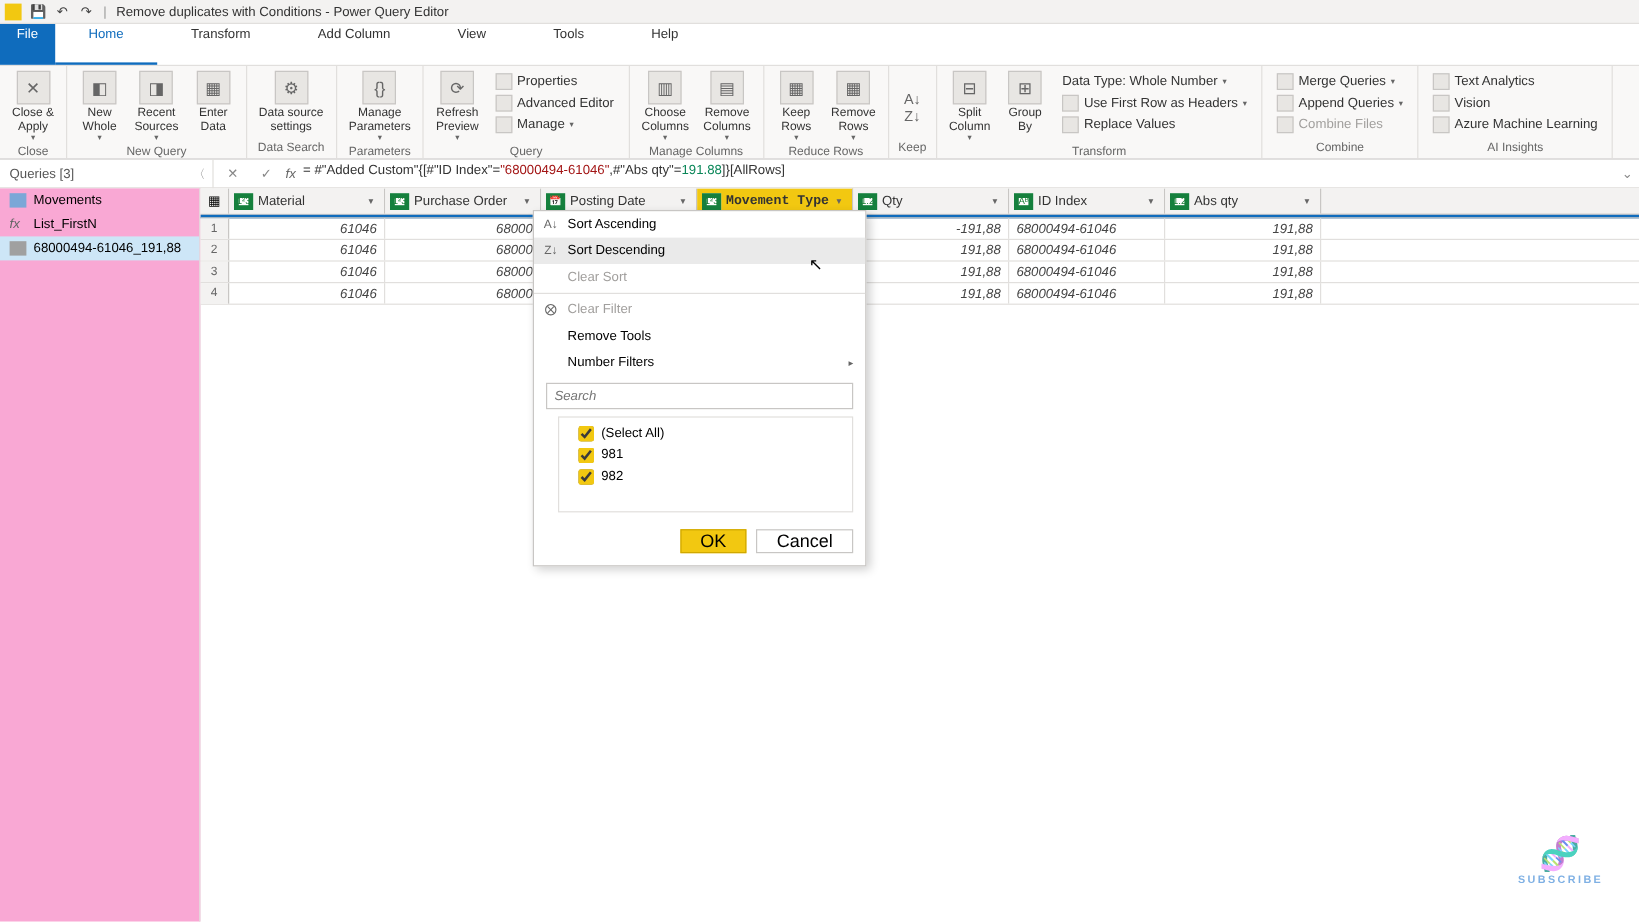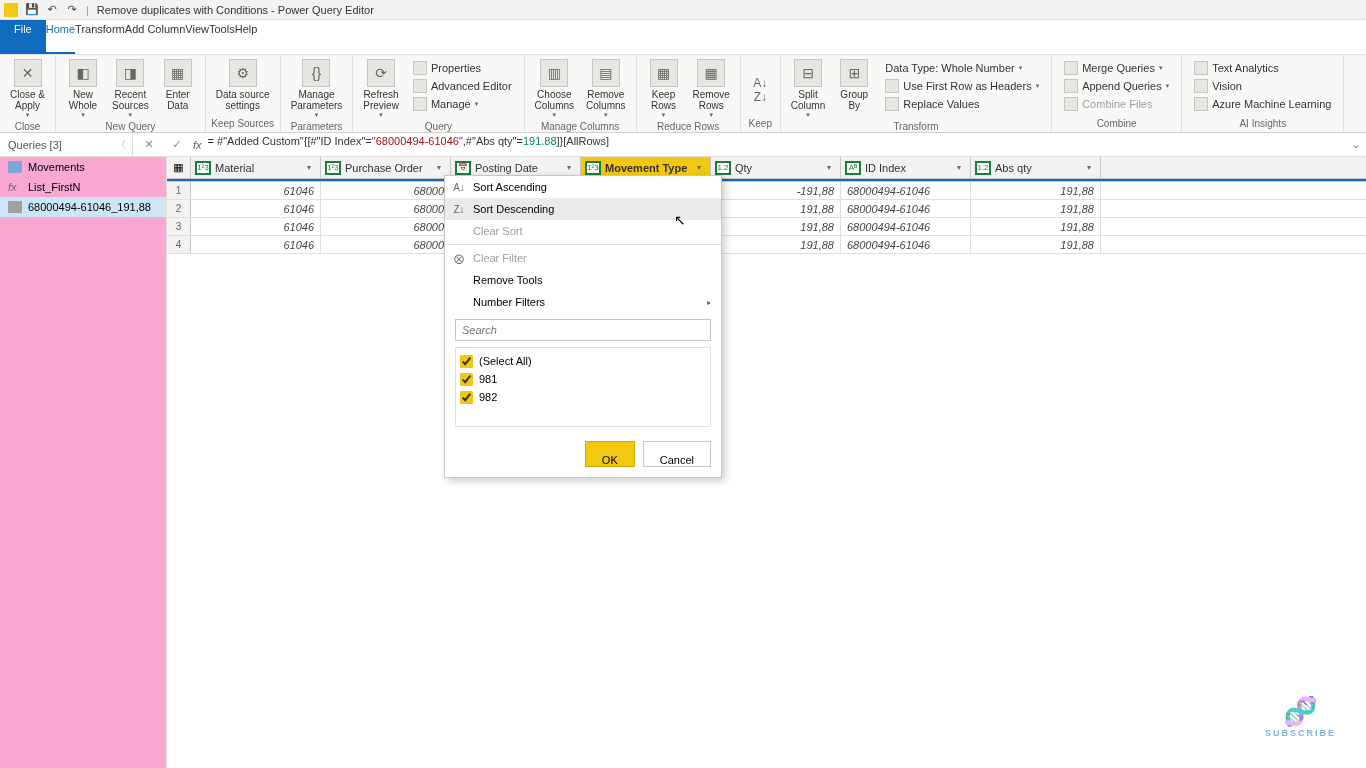--- a/index.html
+++ b/index.html
@@ -7,42 +7,42 @@
 
 
 .titlebar { height: 20px; background: #f3f2f1; display: flex; align-items: center; padding: 0 4px; border-bottom: 1px solid #e1dfdd; }
 .titlebar .icon-pq { width: 14px; height: 14px; background: #f2c811; margin-right: 4px; display:inline-block; }
 .titlebar .qat-btn { width: 18px; height: 18px; display: flex; align-items: center; justify-content: center; margin: 0 1px; color: #444; }
 .titlebar .sep { color: #999; margin: 0 4px; }
 .titlebar .title { margin-left: 4px; color: #333; }
 
 
 .ribbon-tabs { height: 35px; background: #fff; display: flex; align-items: stretch; border-bottom: 1px solid #e1dfdd; }
-.ribbon-tab { padding: 3px 0; color: #333; cursor: pointer; }
+.ribbon-tab { padding: 3px 28px; color: #333; cursor: pointer; }
 .ribbon-tab.file { background: #0f6cbd; color: #fff; padding: 3px 14px; }
 .ribbon-tab.active { border-bottom: 2px solid #0f6cbd; color: #0f6cbd; }
 
 
 .ribbon { height: 78px; background: #f9f8f7; border-bottom: 1px solid #d0cece; display: flex; }
 .rgroup { border-right: 1px solid #e1dfdd; display: flex; flex-direction: column; }
 .rgroup .controls { flex: 1; display: flex; align-items: flex-start; padding: 2px 4px 0 4px; }
 .rgroup .label { height: 14px; text-align: center; font-size: 10px; color: #666; }
 .rbtn { display: flex; flex-direction: column; align-items: center; padding: 2px 6px; min-width: 46px; cursor: pointer; }
 .rbtn .ic { width: 28px; height: 28px; background: #e8e6e3; border: 1px solid #c8c6c4; margin-bottom: 2px; display:flex; align-items:center; justify-content:center; font-size:14px; color:#666; }
 .rbtn .txt { text-align: center; line-height: 11px; font-size: 10px; color: #333; white-space: pre; }
 .rbtn .dd { font-size: 7px; color: #666; }
 .rlist { display: flex; flex-direction: column; padding: 2px 4px; }
 .rlist-item { display: flex; align-items: center; height: 18px; padding: 0 4px; font-size: 10px; color: #333; cursor: pointer; white-space: nowrap; }
 .rlist-item .li-ic { width: 14px; height: 14px; background: #e8e6e3; border:1px solid #c8c6c4; margin-right: 4px; display:inline-block; }
 .rlist-item.disabled { color: #a19f9d; text-align: center; }
 .rlist-item .dd2 { margin-left: 4px; font-size: 7px; color: #666; }
 
 
 .formula-row { height: 24px; border-bottom: 1px solid #e1dfdd; display: flex; align-items: center; }
-.queries-header { width: 133px; height: 24px; border-right: 1px solid #e1dfdd; display: flex; align-items: center; padding: 0 8px; color: #555; position: relative; }
+.queries-header { width: 178px; height: 24px; border-right: 1px solid #e1dfdd; display: flex; align-items: center; padding: 0 8px; color: #555; position: relative; }
 .queries-header .collapse { position: absolute; right: 6px; font-size: 10px; color: #888; cursor: pointer; }
 .fx-btn { width: 24px; height: 20px; display: flex; align-items: center; justify-content: center; color: #888; margin-left: 4px; }
 .fx-label { font-style: italic; color: #666; margin: 0 4px; }
 .fx-input { flex: 1; height: 20px; border: none; font-family: Consolas, monospace; font-size: 11px; color: #333; padding-left: 2px; }
 .fx-expand { width: 20px; text-align: center; color: #888; cursor: pointer; }
 
 
 .main { display: flex; height: calc(768px - 20px - 22px - 78px - 24px); }
 .queries-pane { width: 167px; border-right: 1px solid #e1dfdd; background: #f9a8d4; }
 .q-item { height: 20px; display: flex; align-items: center; padding: 0 8px; cursor: pointer; }
@@ -50,23 +50,23 @@
 .q-ic { width: 14px; height: 12px; margin-right: 6px; display:inline-block; }
 .q-ic.table { background: #7ba7d7; }
 .q-ic.fx { font-style: italic; color: #666; }
 .q-ic.result { background: #a0a0a0; }
 
 .grid-wrap { flex: 1; overflow: hidden; position: relative; }
 .grid-header { display: flex; height: 22px; background: #f3f2f1; border-bottom: 1px solid #c8c6c4; }
 .gh-rownum { width: 24px; border-right: 1px solid #c8c6c4; background:#f3f2f1; display:flex; align-items:center; justify-content:center; }
 .gh-cell { border-right: 1px solid #c8c6c4; display: flex; align-items: center; padding: 0 4px; position: relative; background:#f3f2f1; }
 .gh-cell.active { background: #f2c811; }
-.gh-cell .type-ic { width: 16px; height: 14px; background: #fff; border:2px solid #15803d; font-size:8px; display:flex; align-items:center; justify-content:center; margin-right:4px; color:#1a7f37; }
+.gh-cell .type-ic { width: 16px; height: 14px; background: #fff; border:4px solid #15803d; font-size:8px; display:flex; align-items:center; justify-content:center; margin-right:4px; color:#1a7f37; }
 .gh-cell .name { flex: 1; color: #333; }
-.gh-cell.active .name { font-weight: 600; }
+.gh-cell.active .name { font-weight: 600; font-family: Liberation Mono, monospace; }
 .gh-cell .filter { width: 14px; height: 14px; font-size: 8px; color: #666; display:flex; align-items:center; justify-content:center; cursor:pointer; }
 .grid-selbar { height: 3px; background: #0f6cbd; border-bottom:1px solid #c8c6c4; }
 
 .grid-row { display: flex; height: 18px; border-bottom: 1px solid #e1dfdd; }
 .gr-num { width: 24px; border-right: 1px solid #c8c6c4; background: #f3f2f1; display: flex; align-items: center; justify-content: center; color: #666; font-size:10px; }
 .gr-cell { border-right: 1px solid #e1dfdd; padding: 0 6px; display: flex; align-items: center; font-style: italic; color: #444; }
 .gr-cell.num { justify-content: flex-end; }
 
 
 .c-material { width: 130px; } .c-po { width: 130px; } .c-posting { width: 130px; } .c-move { width: 130px; } .c-qty { width: 130px; } .c-idx { width: 130px; } .c-abs { width: 130px; }
@@ -74,25 +74,25 @@
 
 .popup { position: absolute; left: 444px; top: 175px; width: 278px; background: #fff; border: 1px solid #c8c6c4; box-shadow: 3px 3px 8px rgba(0,0,0,0.2); z-index: 100; }
 .popup-row { height: 22px; display: flex; align-items: center; padding: 0 10px 0 6px; cursor: pointer; }
 .popup-row .pic { width: 16px; height: 16px; margin-right: 6px; display:flex; align-items:center; justify-content:center; font-size:10px; color:#666; }
 .popup-row.disabled { color: #a19f9d; }
 .popup-row.hover { background: #eaeaea; }
 .popup-row .arrow { margin-left: auto; font-size: 8px; color: #666; }
 .popup-sep { height: 1px; background: #e1dfdd; margin: 2px 0; }
 .popup-search { margin: 6px 10px; }
 .popup-search input { width: 100%; height: 22px; border: 1px solid #c8c6c4; padding: 0 6px; font-style: italic; color: #888; }
-.popup-list { border: 1px solid #e1dfdd; margin: 4px 10px 8px 10px; padding: 4px 4px; min-height: 80px; }
+.popup-list { border: 1px solid #e1dfdd; margin: 4px 10px 8px 20px; padding: 4px 16px; min-height: 80px; }
 .popup-check { display: flex; align-items: center; height: 18px; }
 .popup-check input { margin-right: 6px; accent-color: #f2c811; }
 .popup-buttons { display: flex; justify-content: flex-end; padding: 6px 10px 10px 10px; gap: 8px; }
-.popup-buttons button { height: 20px; padding: 12px 16px; border: 1px solid #c8c6c4; background: #fff; cursor: pointer; font-size: 11px; }
+.popup-buttons button { height: 20px; padding: 0 16px; border: 1px solid #c8c6c4; background: #fff; cursor: pointer; font-size: 15px; }
 .popup-buttons button.primary { background: #f2c811; border-color: #d0a800; }
 
 
 .subscribe { position: absolute; right: 30px; bottom: 30px; text-align: center; opacity: 0.7; }
 .subscribe .dna { font-size: 28px; color: #4a90d9; }
 .subscribe .txt { font-size: 9px; letter-spacing: 2px; color: #4a90d9; font-weight: 600; }
 .cursor { position:absolute; left: 674px; top: 212px; font-size: 14px; color:#000; z-index:200; pointer-events:none; }
 
 
 .tok-op { color:#333; } .tok-str { color:#a31515; } .tok-num { color:#098658; }
@@ -154,21 +154,21 @@
     <div class="label">New Query</div>
   </div>
   <div class="rgroup">
     <div class="controls">
       <div class="rbtn">
           <div class="ic">⚙</div>
           <div class="txt">Data source
 settings</div>
         </div>
     </div>
-    <div class="label">Keep Sources</div>
+    <div class="label">Data Search</div>
   </div>
   <div class="rgroup">
     <div class="controls">
       <div class="rbtn">
           <div class="ic">{}</div>
           <div class="txt">Manage
 Parameters</div>
           <div class="dd">▾</div>
         </div>
     </div>

